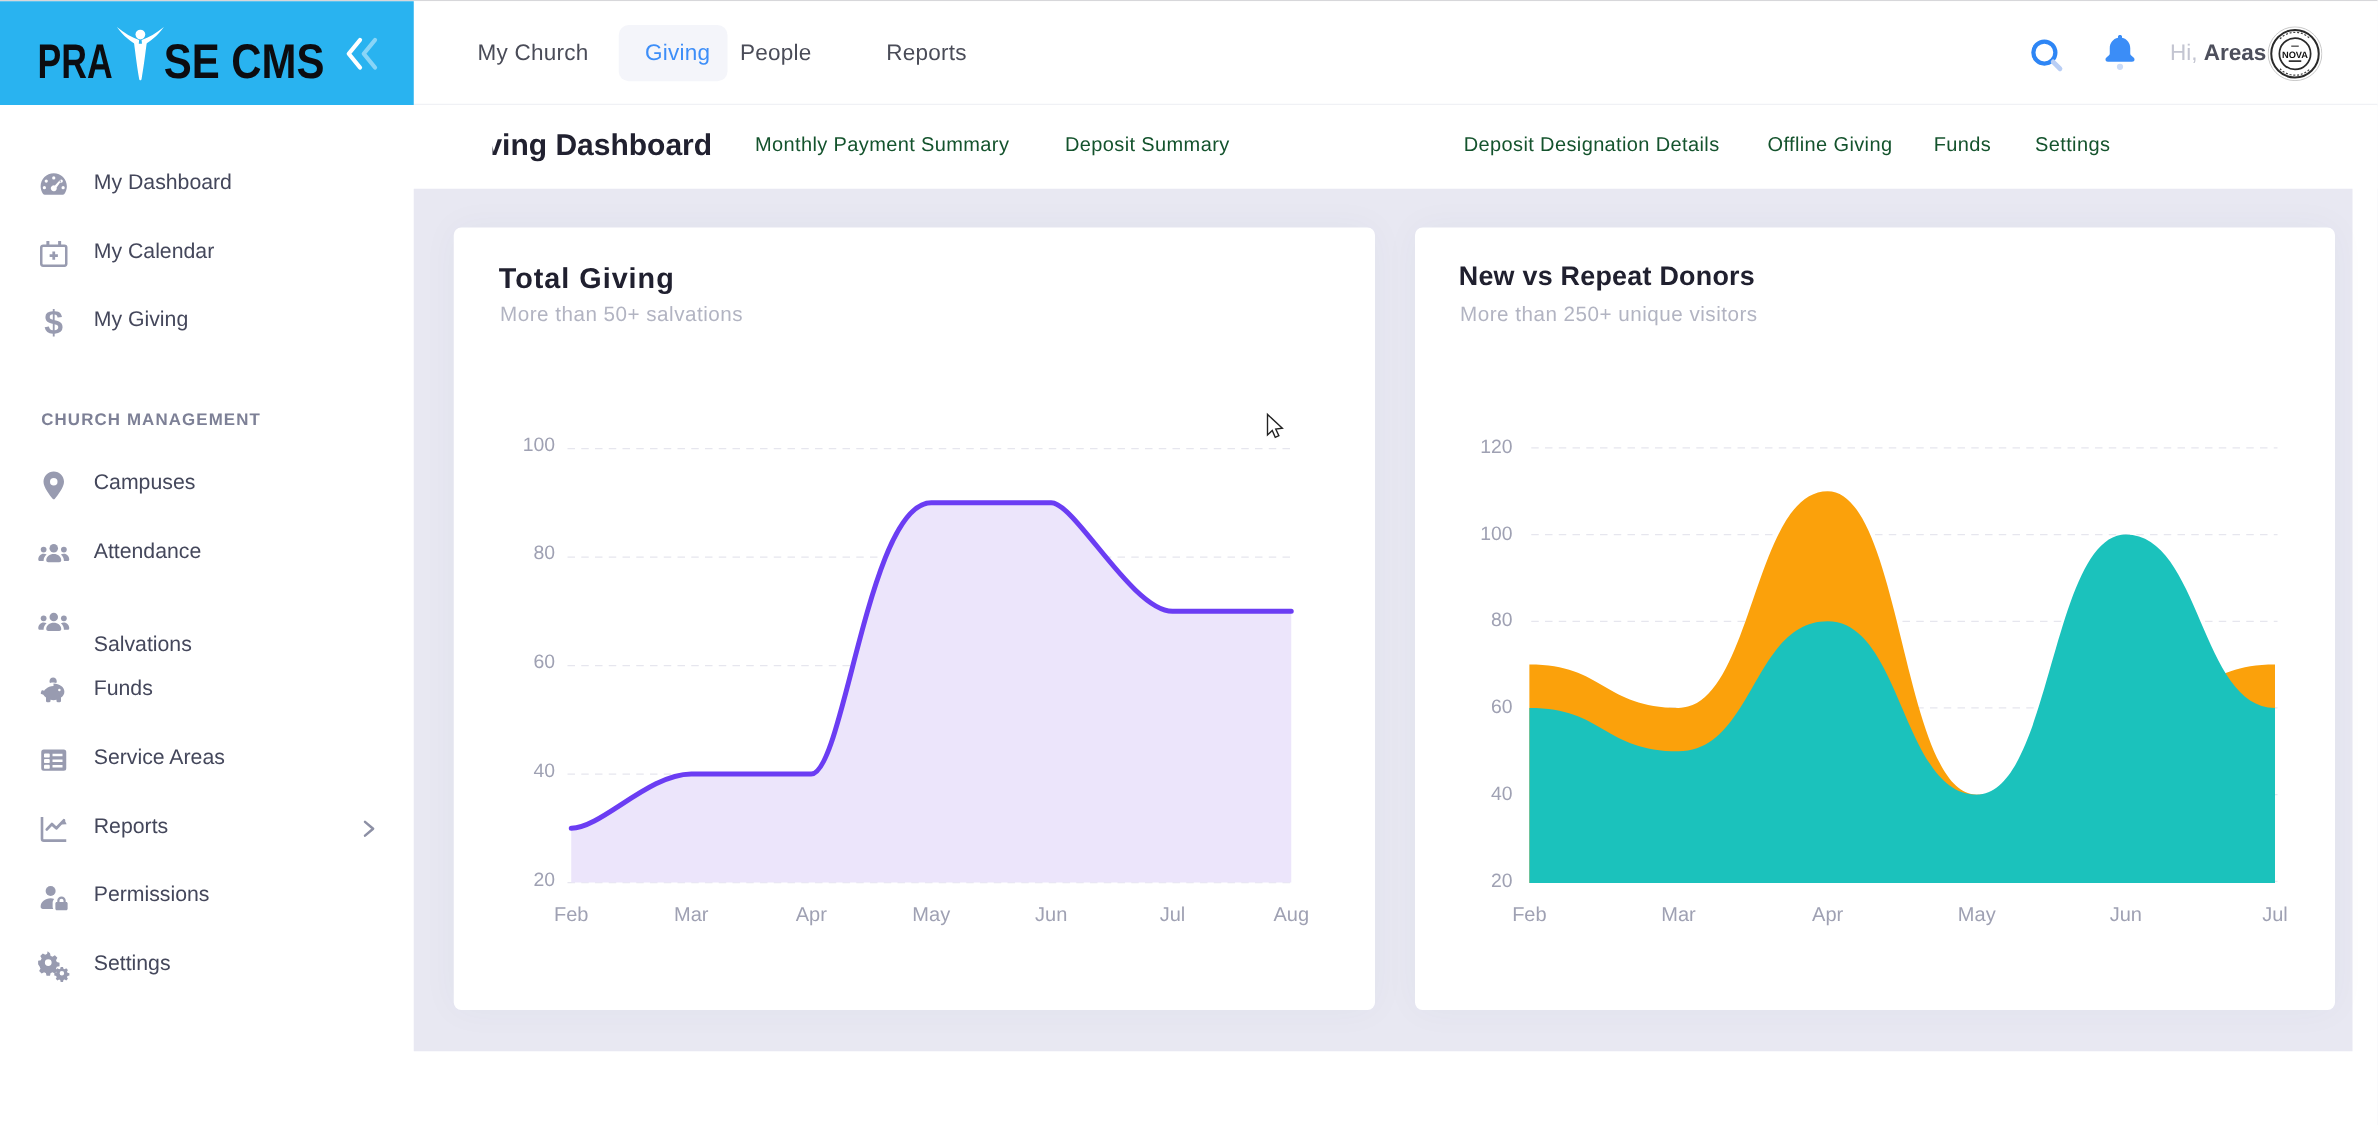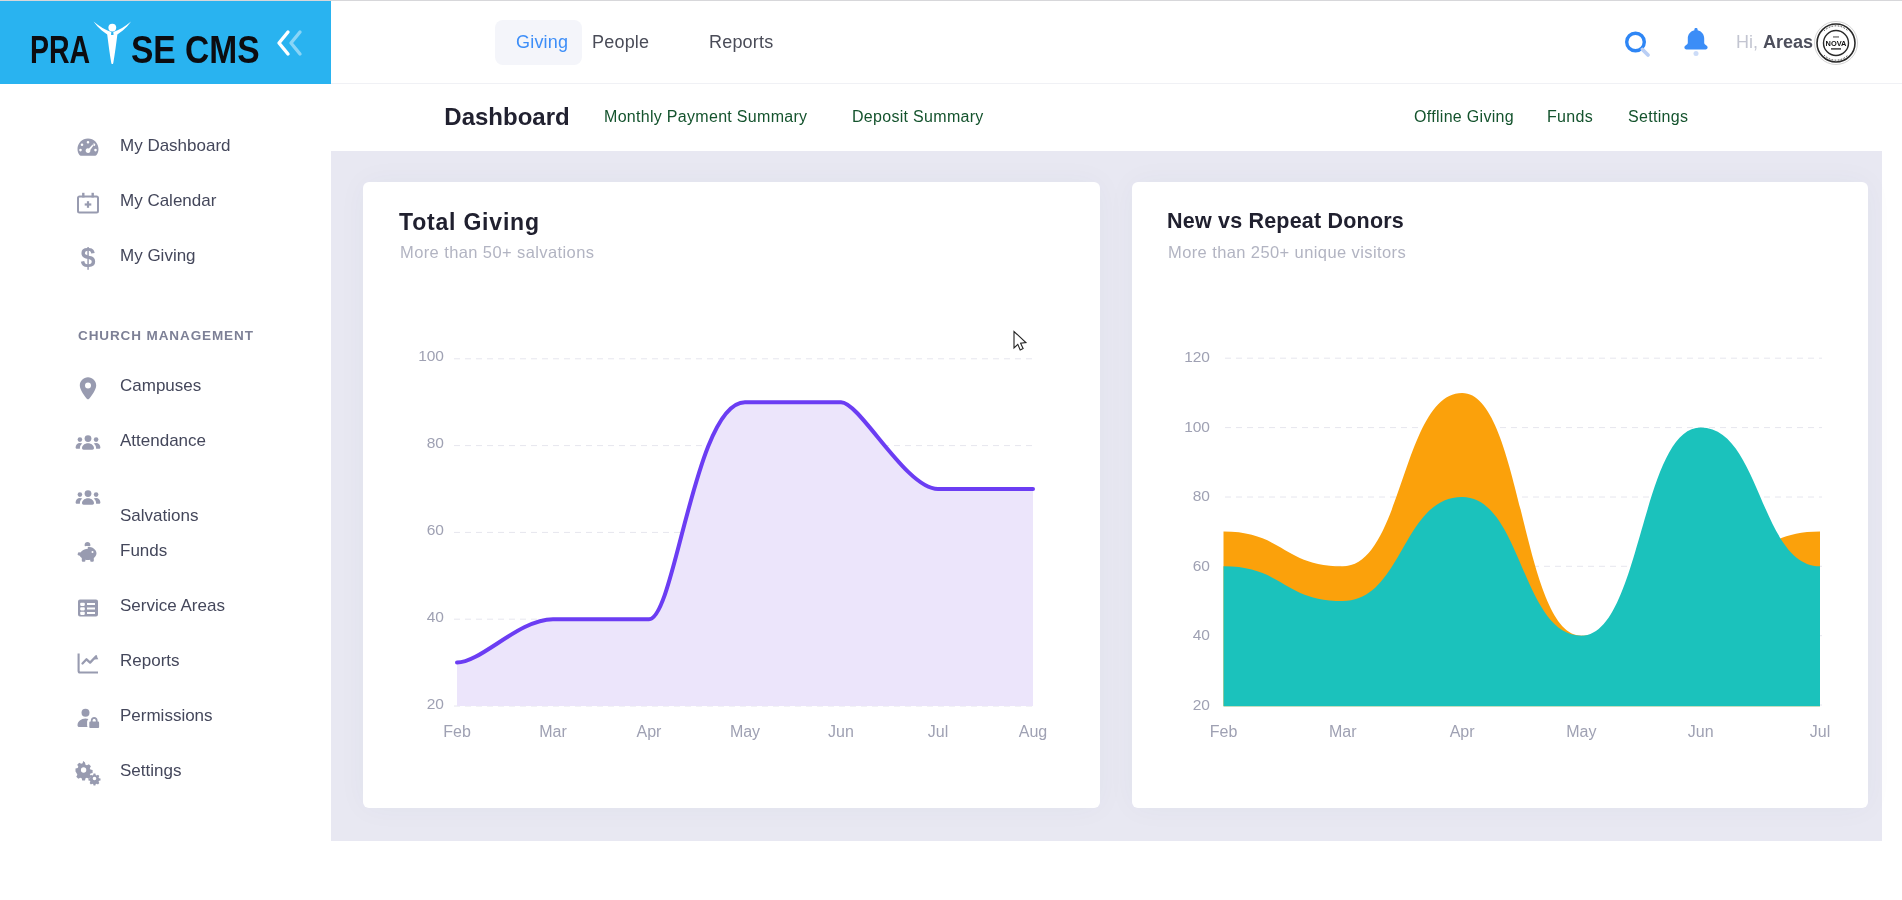--- a/index.html
+++ b/index.html
@@ -1,21 +1,21 @@
 <!DOCTYPE html>
 <html><head>
 <meta charset="utf-8">
 <style>
 * { margin:0; padding:0; box-sizing:border-box; }
 html,body { width:1902px; height:900px; overflow:hidden; background:#fff;
   font-family:"Liberation Sans", sans-serif; }
 .abs { position:absolute; }
 #topline { left:0; top:0; width:1902px; height:1px; background:#d7d7da; }
 #logo { left:0; top:1px; width:331px; height:83px; background:#29b3f0; }
-#sidebar { left:0; top:87px; width:394px; height:813px; background:#fff;margin-left:45px; }
+#sidebar { left:0; top:87px; width:394px; height:813px; background:#fff; }
 #navbar { left:331px; top:1px; width:1571px; height:83px; background:#fff;
   border-bottom:1px solid #f0f1f5; }
 #subbar { left:331px; top:85px; width:1571px; height:66px; background:#fff; }
 #content { left:331px; top:151px; width:1551px; height:690px; background:#e8e8f2; }
 .card { position:absolute; background:#fff; border-radius:6px;
   box-shadow:0 0 30px rgba(56,71,109,.04); }
 #card1 { left:32px; top:31px; width:737px; height:626px; }
 #card2 { left:801px; top:31px; width:736px; height:626px; }
 .ctitle { position:absolute; font-size:23px; font-weight:bold; color:#20202f;
   letter-spacing:.8px; }
@@ -29,20 +29,21 @@
 .navlink { position:absolute; top:0; font-size:18px; color:#4a4c58; letter-spacing:.2px; }
 #pill { position:absolute; left:164px; top:19px; width:87px; height:45px;
   background:#f4f5fa; border-radius:8px; }
 .tab { position:absolute; font-size:16px; color:#14532d; white-space:nowrap; letter-spacing:.3px; }
 </style>
 </head>
 <body>
 <div id="topline" class="abs"></div>
 <div id="navbar" class="abs">
   <div id="pill"></div>
+  <div class="navlink" style="left:51px; line-height:83px;">My Church</div>
   <div class="navlink" style="left:185px; line-height:83px; color:#3d8ef8;">Giving</div>
   <div class="navlink" style="left:261px; line-height:83px;">People</div>
   <div class="navlink" style="left:378px; line-height:83px;">Reports</div>
   <svg style="position:absolute;left:1286px;top:22px;" width="42" height="42" viewBox="0 0 42 42">
     <circle cx="18.5" cy="19" r="8.8" fill="none" stroke="#2e86f5" stroke-width="3.4"></circle>
     <line x1="25.5" y1="26.5" x2="31" y2="32" stroke="#b9cef5" stroke-width="3.8" stroke-linecap="round"></line>
   </svg>
   <svg style="position:absolute;left:1352px;top:27px;" width="26" height="28" viewBox="0 0 26 28">
     <path d="M13 0 C13.8 0 14.6 0.4 14.6 1.2 L14.6 2.2 C18.6 3 21.2 6.4 21.2 10.6 L21.2 14.8 C21.2 15.8 22 16.6 23.4 17.6 C24.4 18.3 24.6 19.1 24.6 19.6 C24.6 20.7 23.8 21.4 22.6 21.4 L3.4 21.4 C2.2 21.4 1.4 20.7 1.4 19.6 C1.4 19.1 1.6 18.3 2.6 17.6 C4 16.6 4.8 15.8 4.8 14.8 L4.8 10.6 C4.8 6.4 7.4 3 11.4 2.2 L11.4 1.2 C11.4 0.4 12.2 0 13 0 Z" fill="#3b8df7"></path>
     <circle cx="13" cy="25.4" r="2.5" fill="#ccdcf8"></circle>
@@ -56,20 +57,21 @@
     <rect x="17" y="27.2" width="10" height="1.4" fill="#333"></rect>
     <rect x="19" y="15.4" width="6" height="1.1" fill="#555"></rect>
     <path d="M10 10 A16.5 16.5 0 0 1 34 10" fill="none" stroke="#444" stroke-width="1" stroke-dasharray="1.6 1.4"></path>
     <path d="M10 34 A16.5 16.5 0 0 0 34 34" fill="none" stroke="#444" stroke-width="1" stroke-dasharray="1.6 1.4"></path>
   </svg>
 </div>
 <div id="subbar" class="abs">
   <div style="position:absolute;left:32px;top:0;line-height:64px;font-size:24px;font-weight:bold;color:#212130;">Giving Dashboard</div>
   <div class="tab" style="left:273px;line-height:64px;">Monthly Payment Summary</div>
   <div class="tab" style="left:521px;line-height:64px;">Deposit Summary</div>
+  <div class="tab" style="left:840px;line-height:64px;">Deposit Designation Details</div>
   <div class="tab" style="left:1083px;line-height:64px;">Offline Giving</div>
   <div class="tab" style="left:1216px;line-height:64px;">Funds</div>
   <div class="tab" style="left:1297px;line-height:64px;">Settings</div>
 </div>
 <div id="logo" class="abs">
   <div style="position:absolute;left:30px;top:27px;width:84px;font-size:39px;font-weight:bold;color:#0c0c10;transform:scaleX(0.73);transform-origin:0 0;white-space:nowrap;">PRA</div>
   <div style="position:absolute;left:131px;top:27px;font-size:39px;font-weight:bold;color:#0c0c10;transform:scaleX(0.86);transform-origin:0 0;white-space:nowrap;">SE&nbsp;CMS</div>
   <svg style="position:absolute;left:93px;top:16px;" width="39" height="48" viewBox="0 0 39 48">
     <circle cx="19.3" cy="10.6" r="3.9" fill="#fff"></circle>
     <path fill="#fff" d="M0.5 4.6 C5.8 11.8 11.5 16.6 17.9 19.5 L18.3 14.9 C12.6 13.2 6.6 9.6 0.5 4.6 Z"></path>

